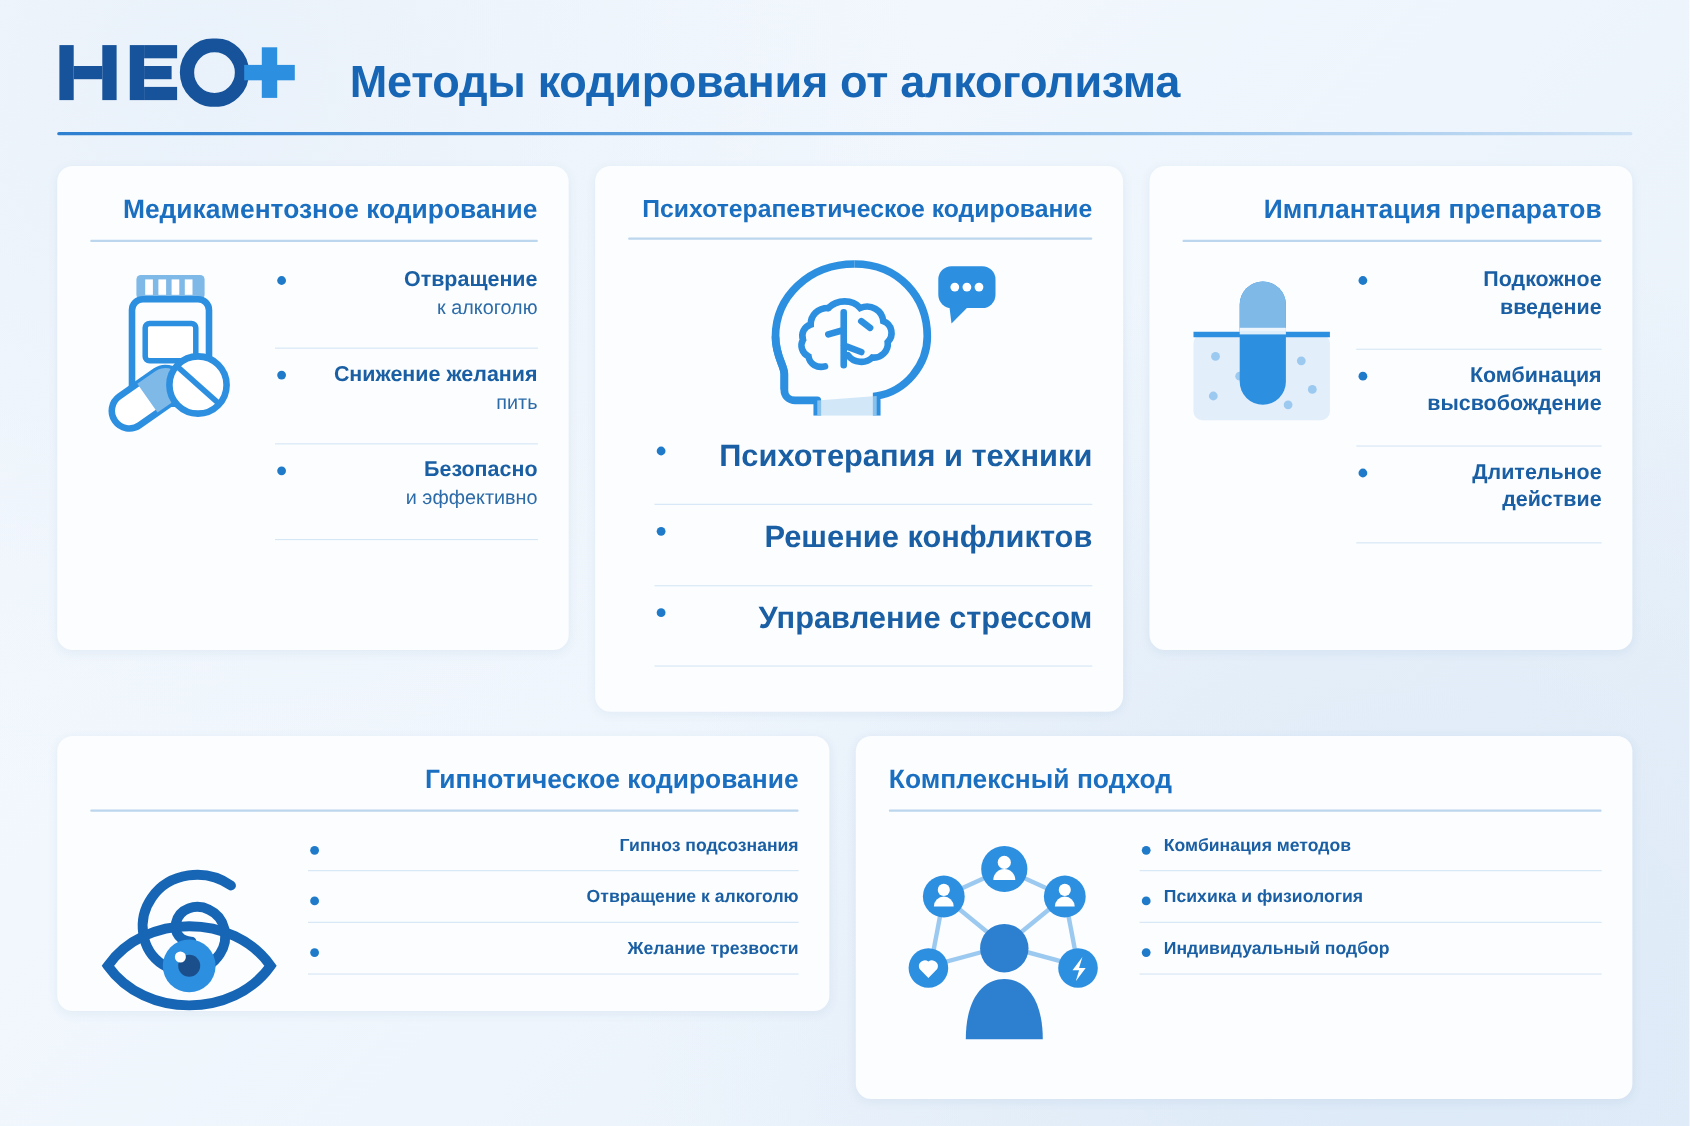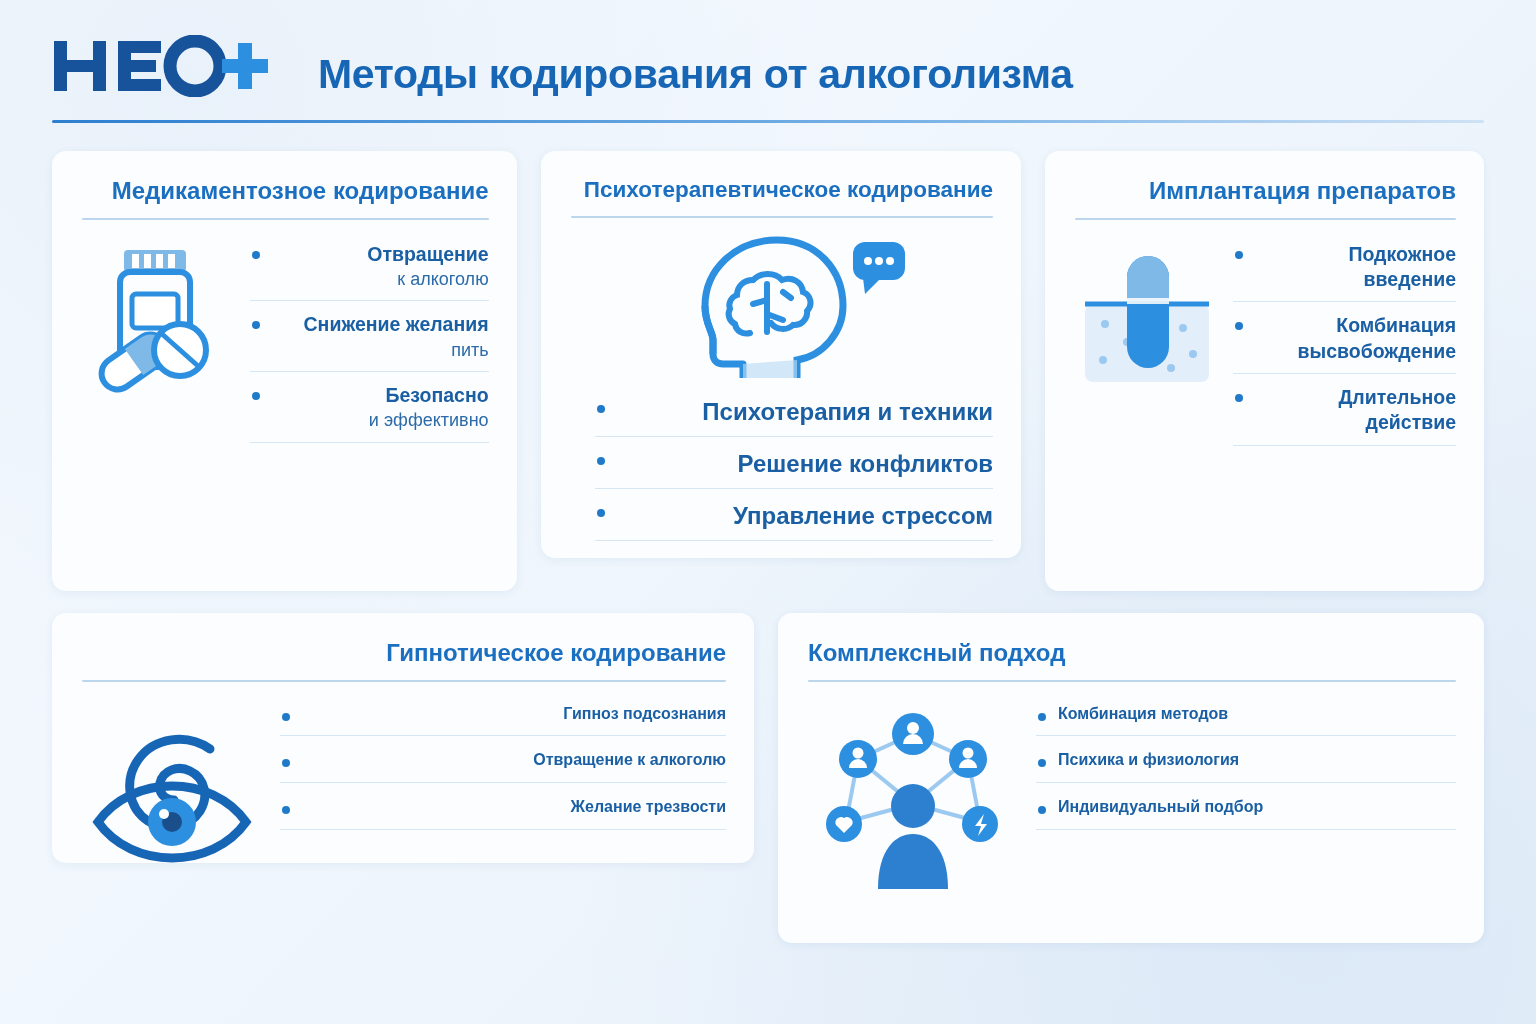--- a/index.html
+++ b/index.html
@@ -61,21 +61,21 @@
   }
 
   .card {
     background: #fbfdff;
     border-radius: 14px;
     box-shadow: 0 2px 10px rgba(30,80,140,0.07);
     padding: 26px 28px 26px 30px;
     position: relative;
   }
   .card.c1 { width: 470px; height: 440px; }
-  .card.c2 { width: 486px; height: 407px; }
+  .card.c2 { width: 486px; height: 496px; }
   .card.c3 { width: 444px; height: 440px; }
   .card.c4 { width: 712px; height: 250px; text-align: right; }
   .card.c5 { width: 716px; height: 330px; }
 
   .card-title {
     font-size: 24px;
     font-weight: bold;
     color: #1b6fc0;
     line-height: 1.15;
     white-space: nowrap;
@@ -91,21 +91,21 @@
   .body-row {
     display: flex;
     gap: 18px;
     margin-top: 22px;
   }
   .icon-box { flex: 0 0 auto; }
 
   .bullets { flex: 1 1 auto; }
   .bullet {
     position: relative;
-    padding: 0 0 9px 22px;
+    padding: 0 0 25px 22px;
     margin-bottom: 11px;
     border-bottom: 1.5px solid #d5e6f5;
   }
   .bullet:last-child { margin-bottom: 0; }
   .bullet::before {
     content: "";
     position: absolute;
     left: 2px; top: 9px;
     width: 8px; height: 8px;
     border-radius: 50%;
@@ -120,21 +120,21 @@
   .bullet .b-sub {
     font-size: 18px;
     color: #2c6ba8;
     line-height: 1.35;
     font-weight: normal;
   }
 
   
   .c2 .stack { display: flex; flex-direction: column; align-items: center; margin-top: 10px; }
   .c2 .bullets { width: 100%; margin-top: 14px; padding-left: 24px; }
-  .c2 .bullet .b-main { font-size: 24px; }
+  .c2 .bullet .b-main { font-size: 28px; }
 
   
   .c4 .bullet .b-main, .c5 .bullet .b-main { font-size: 16px; }
   .c4 .bullet, .c5 .bullet { margin-bottom: 14px; padding-bottom: 11px; }
 </style>
 </head>
 <body>
 
 <div class="page">
 

